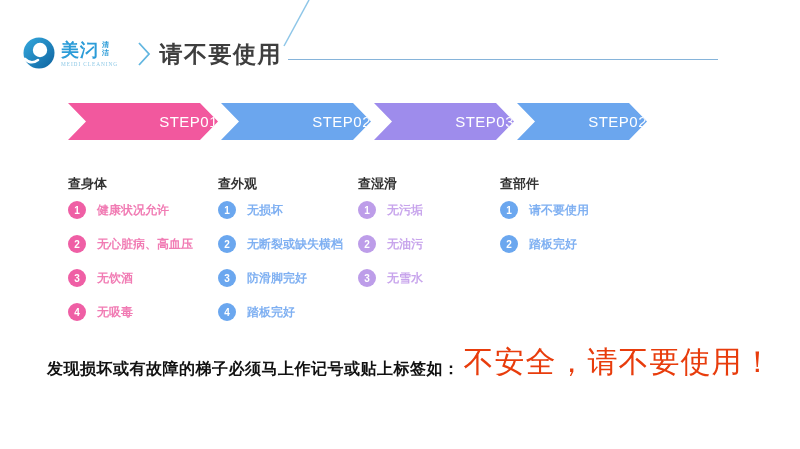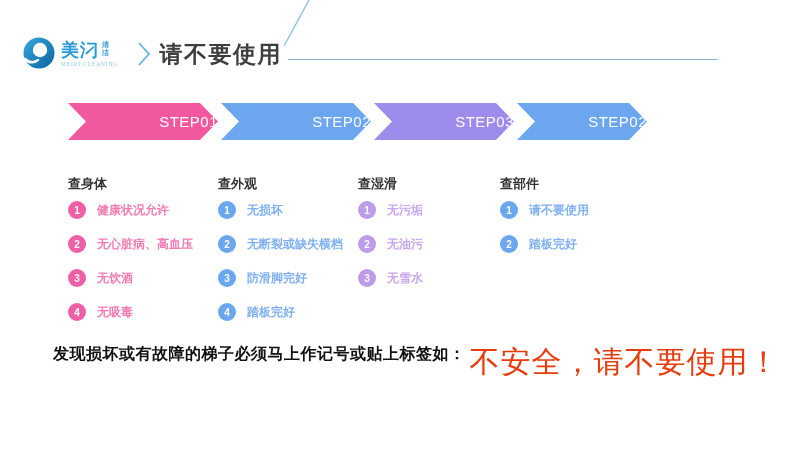--- a/index.html
+++ b/index.html
@@ -34,21 +34,21 @@
   .col{position:absolute;top:155px;width:152px;margin-top:20px;}
   .c0{left:68px}.c1{left:218px}.c2{left:358px}.c3{left:500px}
   .col-header{font-size:13px;font-weight:bold;color:#333;margin-bottom:9px;height:17px;line-height:17px;}
   .item{display:flex;align-items:center;gap:11px;height:18px;margin-bottom:16px;}
   .badge{
     flex:none;width:18px;height:18px;border-radius:50%;background:var(--badge,#6ba7ef);
     color:#fff;font-size:10px;font-weight:bold;display:inline-flex;align-items:center;justify-content:center;
   }
   .itext{font-size:12px;font-weight:bold;color:var(--itxt,#7fb0f2);white-space:nowrap;}
   
-  .footer{position:absolute;left:53px;top:344px;display:flex;align-items:flex-start;white-space:nowrap;}
+  .footer{position:absolute;left:47px;top:344px;display:flex;align-items:flex-end;white-space:nowrap;}
   .lead{font-size:16px;font-weight:bold;color:#111;letter-spacing:.5px;}
   .warning{font-size:30px;font-weight:normal;margin-left:4px;letter-spacing:1px;line-height:1.2;}
 </style>
 </head>
 <body>
 
 <div class="slide">
 
   <svg class="decor" width="800" height="120" viewBox="0 0 800 120">
     <line x1="309" y1="0" x2="284" y2="46" stroke="#8ec6e8" stroke-width="1.5"></line>

